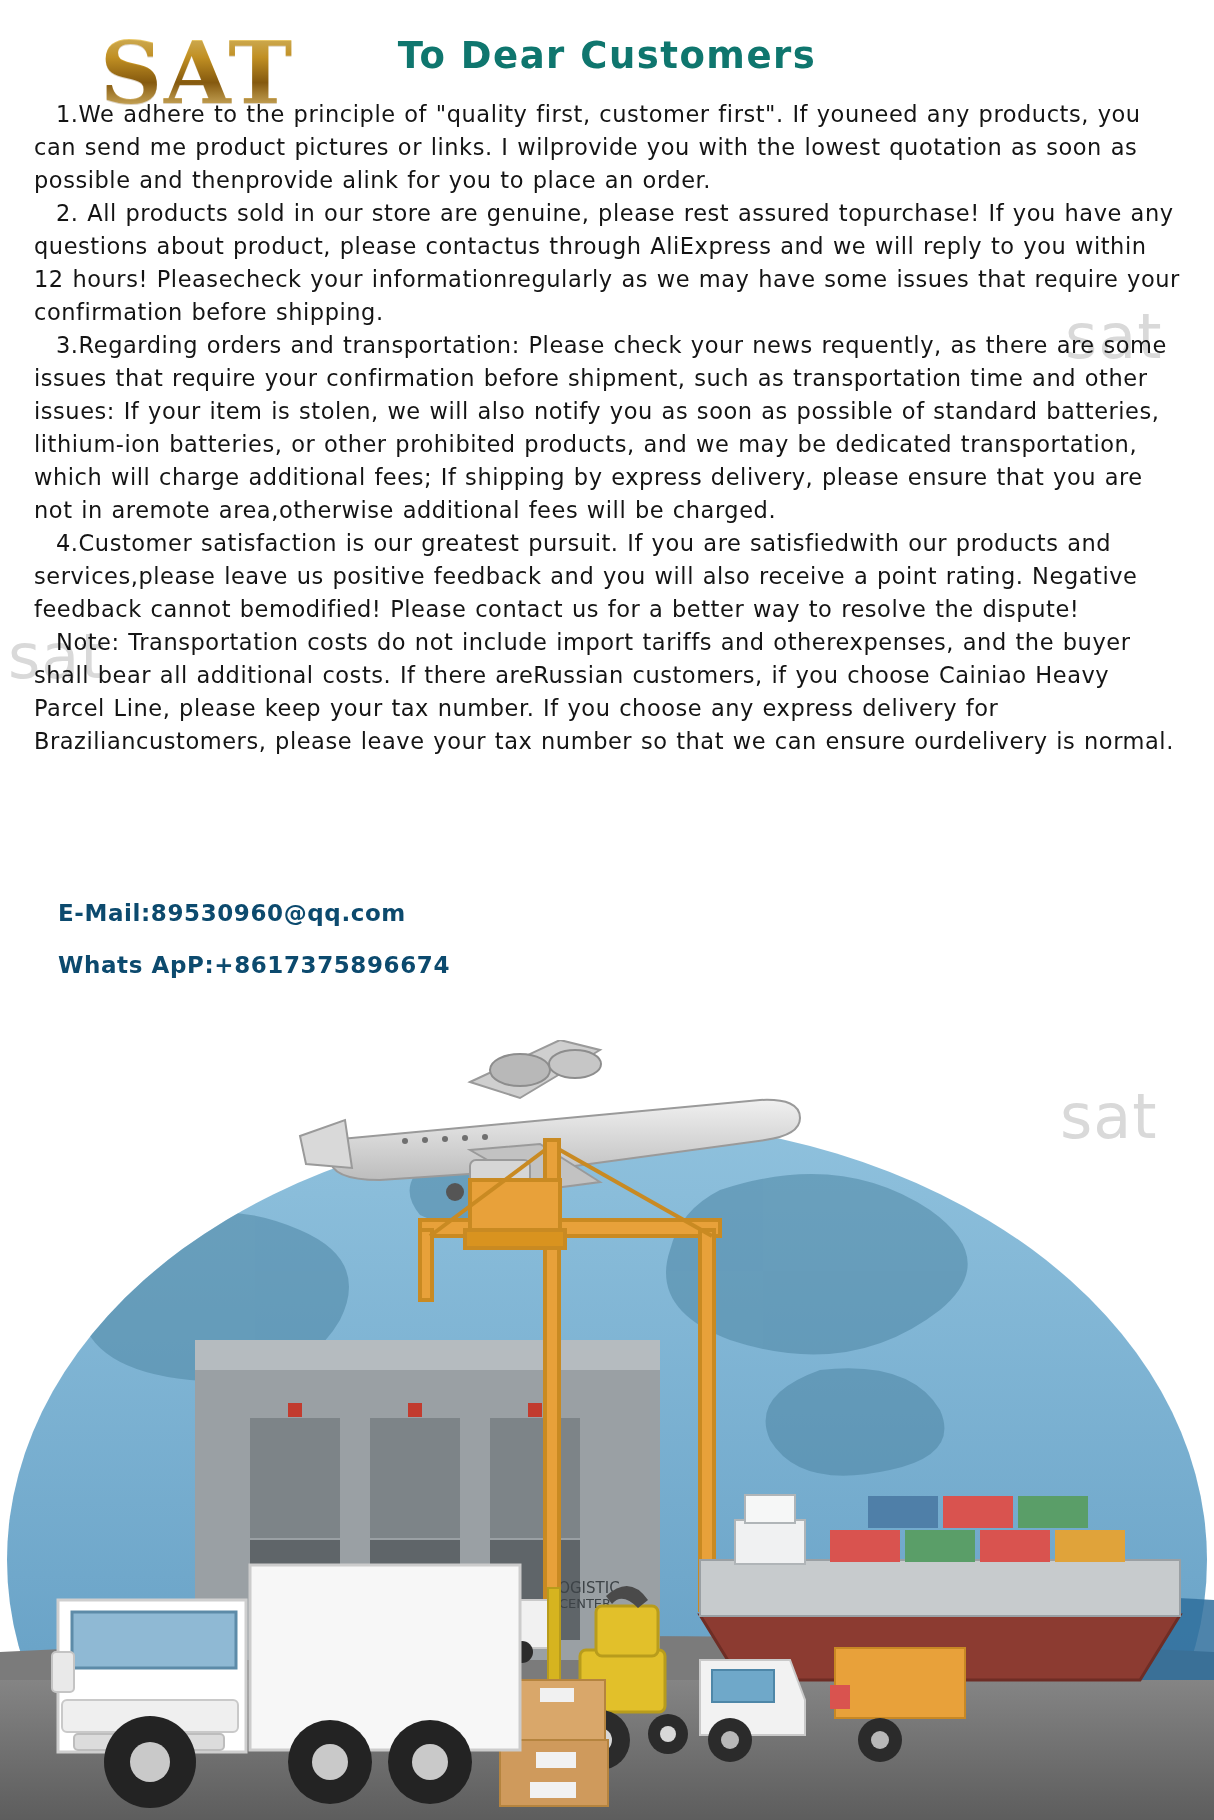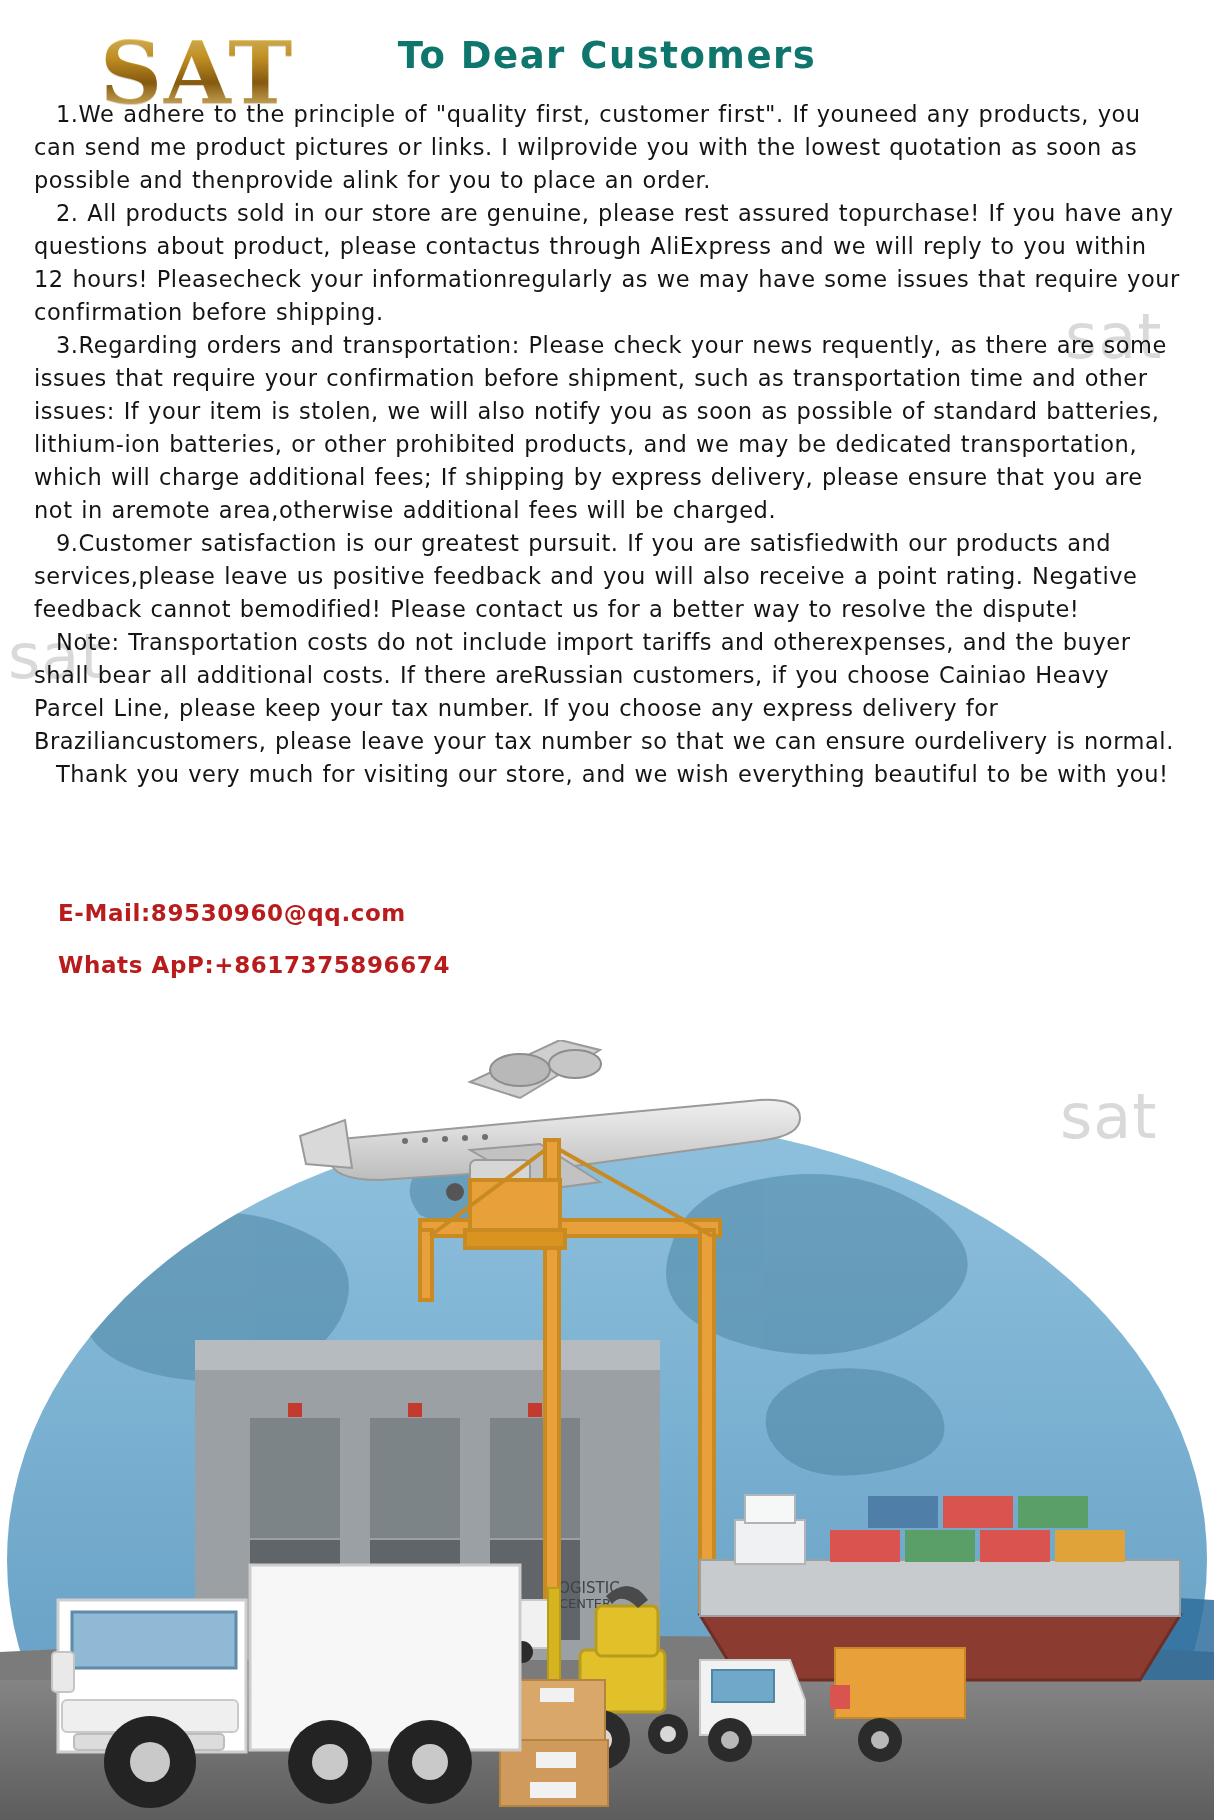--- a/index.html
+++ b/index.html
@@ -80,21 +80,21 @@
   }
   .indent { text-indent: 22px; }
 
   .contact {
     position: absolute;
     left: 58px;
     z-index: 3;
     font-size: 23px;
     font-weight: bold;
     letter-spacing: 0.6px;
-    color: #b91c1c;
+    color: #0c4a6e;
   }
   .contact-email  { top: 900px; }
   .contact-whats  { top: 952px; text-align: right; }
 
   
   .illus {
     position: absolute;
     left: 0;
     top: 1040px;
     width: 1214px;
@@ -111,23 +111,22 @@
 <div class="wm wm-3">sat</div>
 
 <div class="sat-logo">SAT</div>
 
 <div class="title">To Dear Customers</div>
 
 <div class="content">
   <p class="para indent">1.We adhere to the principle of "quality first, customer first". If youneed any products, you can send me product pictures or links. I wilprovide you with the lowest quotation as soon as possible and thenprovide alink for you to place an order.</p>
   <p class="para indent">2. All products sold in our store are genuine, please rest assured topurchase! If you have any questions about product, please contactus through AliExpress and we will reply to you within 12 hours! Pleasecheck your informationregularly as we may have some issues that require your confirmation before shipping.</p>
   <p class="para indent">3.Regarding orders and transportation: Please check your news requently, as there are some issues that require your confirmation before shipment, such as transportation time and other issues: If your item is stolen, we will also notify you as soon as possible of standard batteries, lithium-ion batteries, or other prohibited products, and we may be dedicated transportation, which will charge additional fees;  If shipping by express delivery, please ensure that you are not in aremote area,otherwise additional fees will be charged.</p>
-  <p class="para indent">9.Customer satisfaction is our greatest pursuit. If you are satisfiedwith our products and services,please leave us positive feedback and you will also receive a point rating. Negative feedback cannot bemodified! Please contact us for a better way to resolve the dispute!</p>
+  <p class="para indent">4.Customer satisfaction is our greatest pursuit. If you are satisfiedwith our products and services,please leave us positive feedback and you will also receive a point rating. Negative feedback cannot bemodified! Please contact us for a better way to resolve the dispute!</p>
   <p class="para indent">Note: Transportation costs do not include import tariffs and otherexpenses, and the buyer shall bear all additional costs. If there areRussian customers, if you choose Cainiao Heavy Parcel Line, please keep your tax number. If you choose any express delivery for Braziliancustomers, please leave your tax number so that we can ensure ourdelivery is normal.</p>
-  <p class="para indent">Thank you very much for visiting our store, and we wish everything beautiful to be with you!</p>
 </div>
 
 <div class="contact contact-email">E-Mail:89530960@qq.com</div>
 <div class="contact contact-whats">Whats ApP:+8617375896674</div>
 
 <div class="illus">
 <svg viewBox="0 0 1214 780" xmlns="http://www.w3.org/2000/svg">
   <defs>
     <clipPath id="globeClip">
       <ellipse cx="607" cy="520" rx="600" ry="440"></ellipse>

